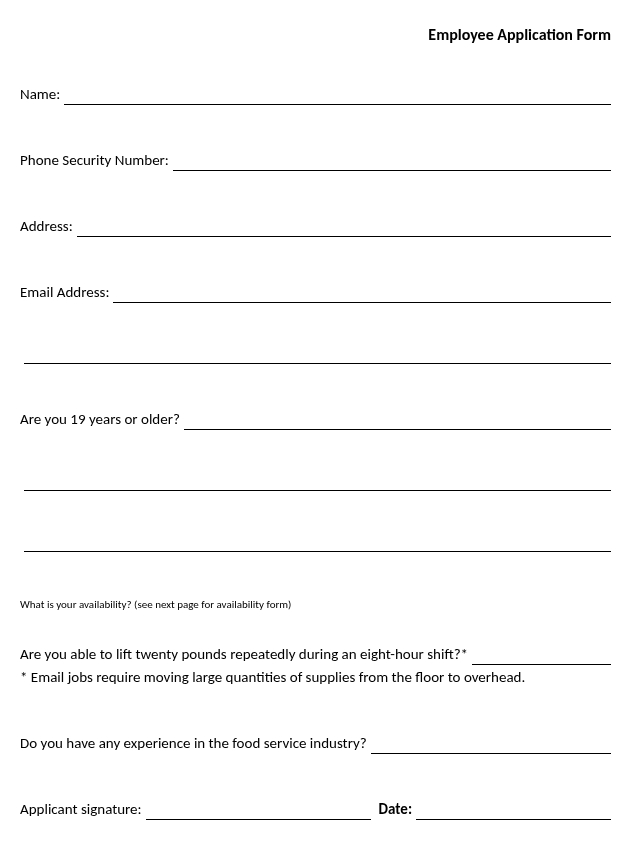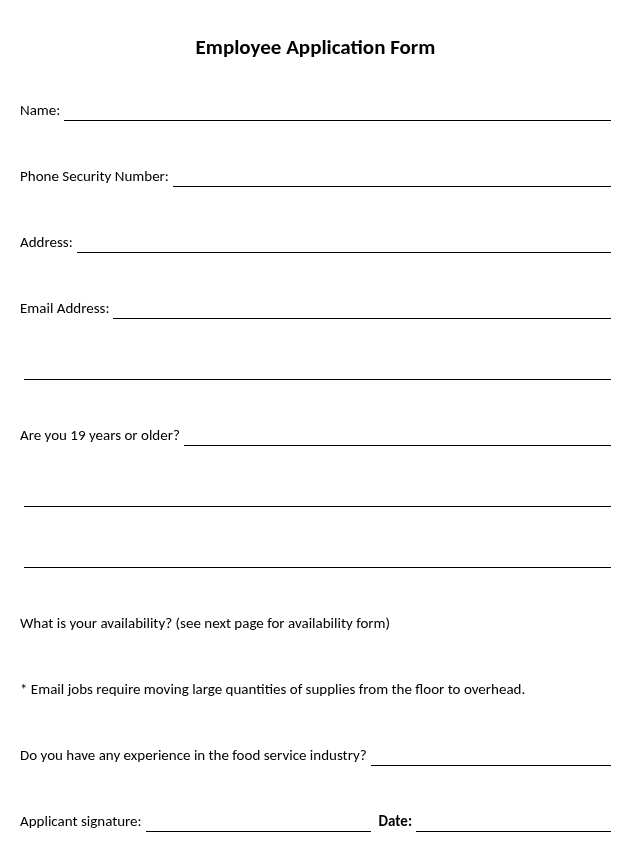--- a/index.html
+++ b/index.html
@@ -8,46 +8,46 @@
       box-sizing: border-box;
     }
     body {
       font-family: Calibri, Arial, sans-serif;
       background: #fff;
       width: 631px;
       padding: 20px 20px 20px 20px;
       color: #000;
     }
     .title {
-      font-size: 21px;
+      font-size: 16px;
       font-weight: bold;
-      text-align: center;
+      text-align: right;
       margin-bottom: 40px;
-      margin-top: 14px;
+      margin-top: 5px;
     }
     .field-row {
       display: flex;
       align-items: flex-end;
       margin-bottom: 45px;
       font-size: 15px;
       line-height: 1.4;
     }
     .field-label {
       font-weight: normal;
       white-space: nowrap;
     }
     .field-line {
       flex: 1;
       border-bottom: 1px solid #000;
       margin-left: 4px;
       height: 16px;
     }
     .availability-row {
-      font-size: 15px;
-      margin-bottom: 45px;
+      font-size: 11px;
+      margin-bottom: 32px;
       line-height: 1.4;
     }
     .lift-block {
       margin-bottom: 45px;
       font-size: 15px;
       line-height: 1.4;
     }
     .lift-row {
       display: flex;
       align-items: flex-end;
@@ -125,20 +125,24 @@
 
 <div class="field-row">
   <span class="field-line"></span>
 </div>
 
 <div class="availability-row">
   <span class="field-label">What is your availability?</span><span class="normal-weight"> (see next page for availability form)</span>
 </div>
 
 <div class="lift-block">
+  <div class="lift-row">
+    <span class="field-label">Are you able to lift twenty pounds repeatedly during an eight-hour shift?*</span>
+    <span class="field-line"></span>
+  </div>
   <div class="note-text">* Email jobs require moving large quantities of supplies from the floor to overhead.</div>
 </div>
 
 <div class="field-row">
   <span class="field-label">Do you have any experience in the food service industry?</span>
   <span class="field-line"></span>
 </div>
 
 <div class="sig-row">
   <span class="field-label">Applicant signature:</span>

